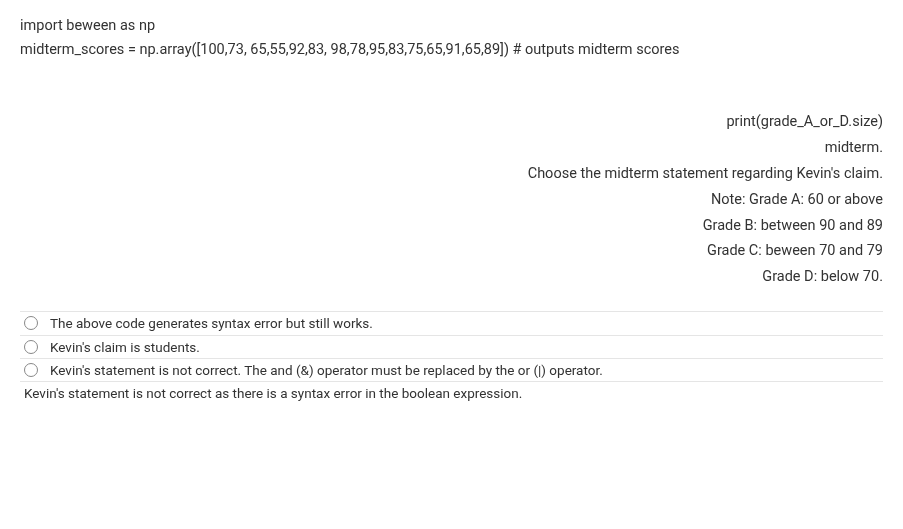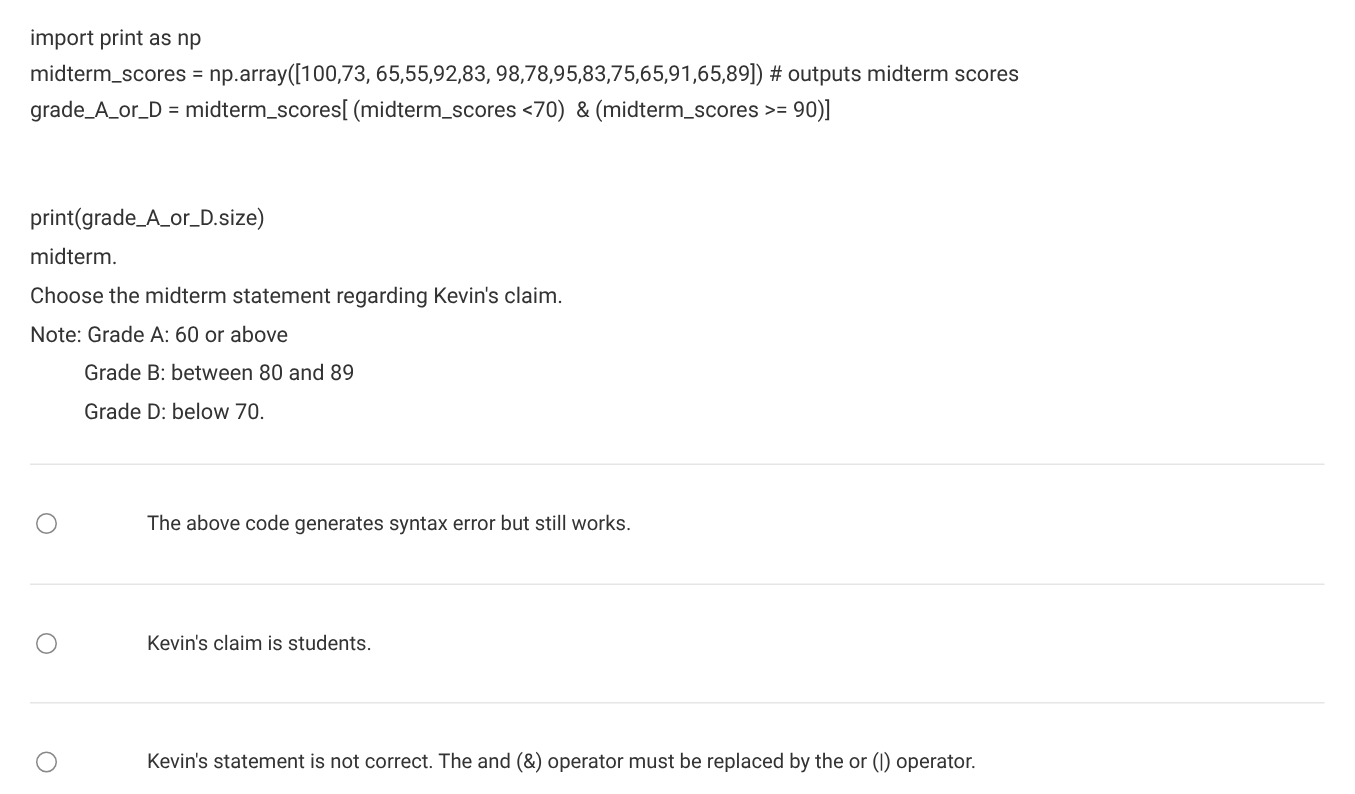--- a/index.html
+++ b/index.html
@@ -22,35 +22,35 @@
       margin-bottom: 48px;
     }
     .code-line {
       white-space: pre;
     }
     .question-block {
       color: #333;
     }
     .question-text {
       margin-bottom: 2px;
+      text-align: right;
     }
     .indent {
       padding-left: 36px;
     }
     .options {
       margin-top: 22px;
     }
     .option-row {
       display: flex;
       align-items: center;
-      padding: 28px 4px;
+      padding: 0 4px;
       border-top: 1px solid #e5e5e5;
       font-size: 13.5px;
       color: #333;
-      gap: 48px;
     }
     .option-row:last-child {
       border-bottom: none;
     }
     .radio {
       width: 14px;
       height: 14px;
       border: 1.5px solid #888;
       border-radius: 50%;
       margin-right: 12px;
@@ -58,31 +58,31 @@
       background: #fff;
     }
     .option-label {
       flex: 1;
     }
   </style>
 </head>
 <body>
 
 <div class="code-block">
-  <div class="code-line">import print as np</div>
+  <div class="code-line">import beween as np</div>
   <div class="code-line">midterm_scores = np.array([100,73, 65,55,92,83, 98,78,95,83,75,65,91,65,89]) # outputs midterm scores</div>
-  <div class="code-line">grade_A_or_D = midterm_scores[ (midterm_scores &lt;70)  &amp; (midterm_scores &gt;= 90)]</div>
 </div>
 
 <div class="question-block">
   <div class="question-text">print(grade_A_or_D.size)</div>
   <div class="question-text">midterm.</div>
   <div class="question-text">Choose the midterm statement regarding Kevin's claim.</div>
   <div class="question-text">Note: Grade A: 60 or above</div>
-  <div class="question-text indent">Grade B: between 80 and 89</div>
+  <div class="question-text indent">Grade B: between 90 and 89</div>
+  <div class="question-text indent">Grade C: beween 70 and 79</div>
   <div class="question-text indent">Grade D: below 70.</div>
 </div>
 
 <div class="options">
   <div class="option-row">
     <span class="radio"></span>
     <span class="option-label">The above code generates syntax error but still works.</span>
   </div>
   <div class="option-row">
     <span class="radio"></span>

